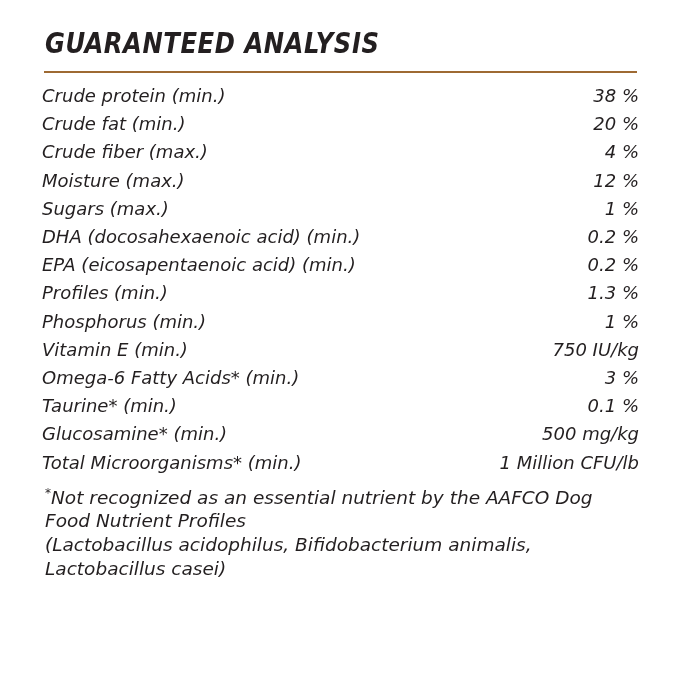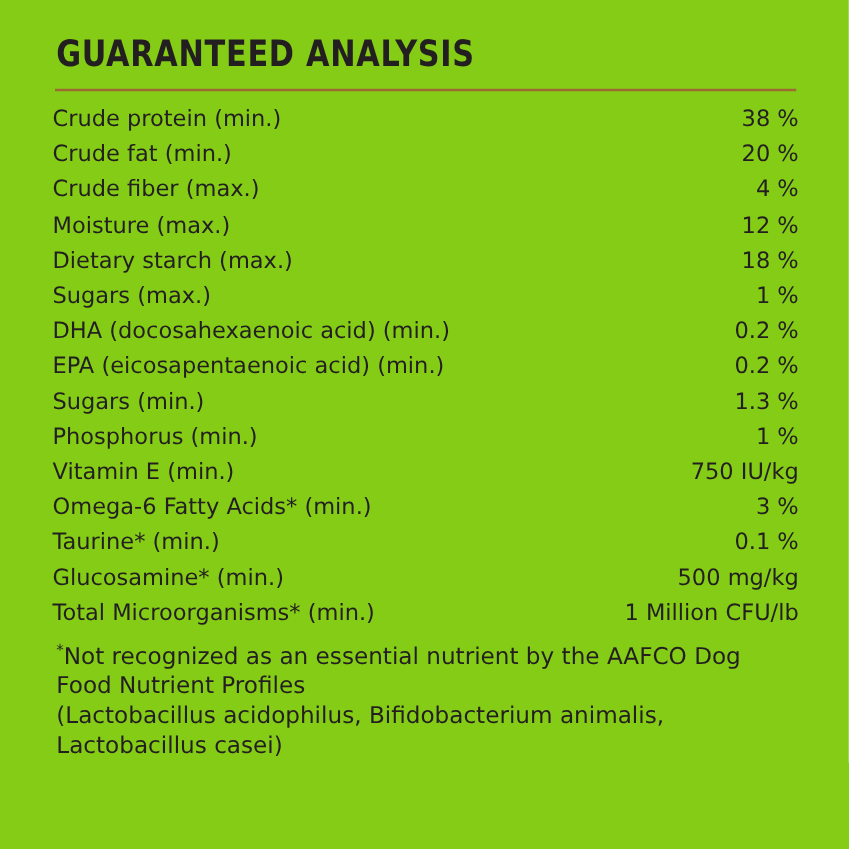--- a/index.html
+++ b/index.html
@@ -12,21 +12,22 @@
     background: #ececea;
     font-family: "DejaVu Sans", sans-serif;
     color: #231f20;
     overflow: hidden;
   }
   .panel {
     box-sizing: border-box;
     width: 679px;
     height: 679px;
     padding: 26px 40px 11px 42px;
-    background: #84cc16;
+    background: #ffffff;
+    font-style: italic;
   }
   .title {
     font-family: "DejaVu Sans Condensed", "Liberation Sans Narrow", "Liberation Sans", sans-serif;
     font-size: 29px;
     font-weight: 700;
     letter-spacing: 0.6px;
     color: #231f20;
     margin: 0 0 11px 3px;
     text-transform: uppercase;
     transform: scaleX(0.93);
@@ -96,37 +97,33 @@
       </tr>
       <tr>
         <td class="nutrient">Crude fiber (max.)</td>
         <td class="value">4 %</td>
       </tr>
       <tr>
         <td class="nutrient">Moisture (max.)</td>
         <td class="value">12 %</td>
       </tr>
       <tr>
-        <td class="nutrient">Dietary starch (max.)</td>
-        <td class="value">18 %</td>
-      </tr>
-      <tr>
         <td class="nutrient">Sugars (max.)</td>
         <td class="value">1 %</td>
       </tr>
       <tr>
         <td class="nutrient">DHA (docosahexaenoic acid) (min.)</td>
         <td class="value">0.2 %</td>
       </tr>
       <tr>
         <td class="nutrient">EPA (eicosapentaenoic acid) (min.)</td>
         <td class="value">0.2 %</td>
       </tr>
       <tr>
-        <td class="nutrient">Sugars (min.)</td>
+        <td class="nutrient">Profiles (min.)</td>
         <td class="value">1.3 %</td>
       </tr>
       <tr>
         <td class="nutrient">Phosphorus (min.)</td>
         <td class="value">1 %</td>
       </tr>
       <tr>
         <td class="nutrient">Vitamin E (min.)</td>
         <td class="value">750 IU/kg</td>
       </tr>

